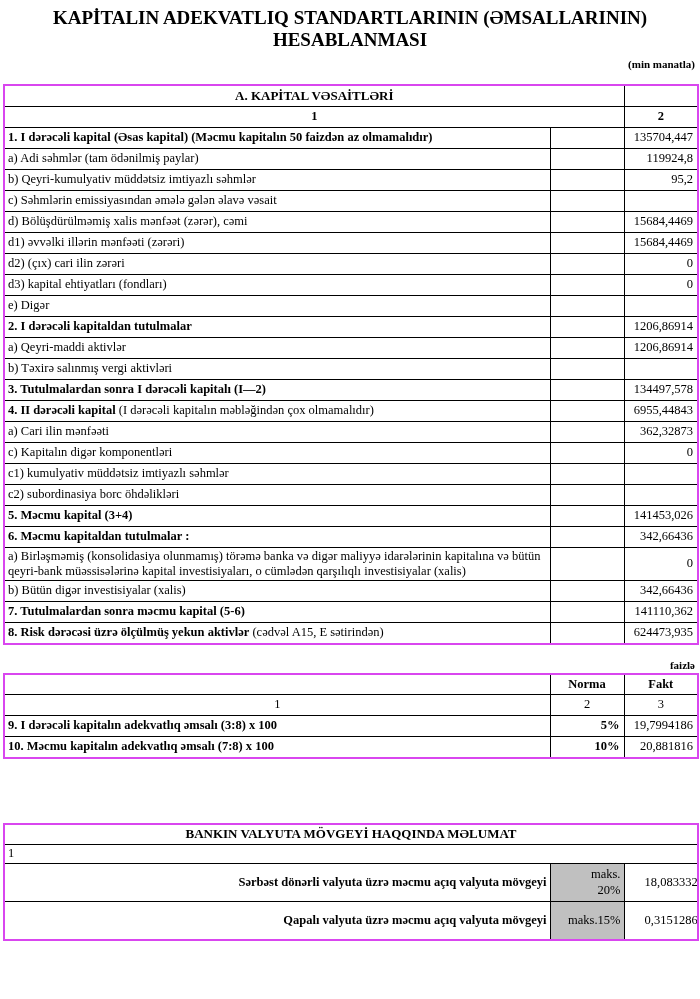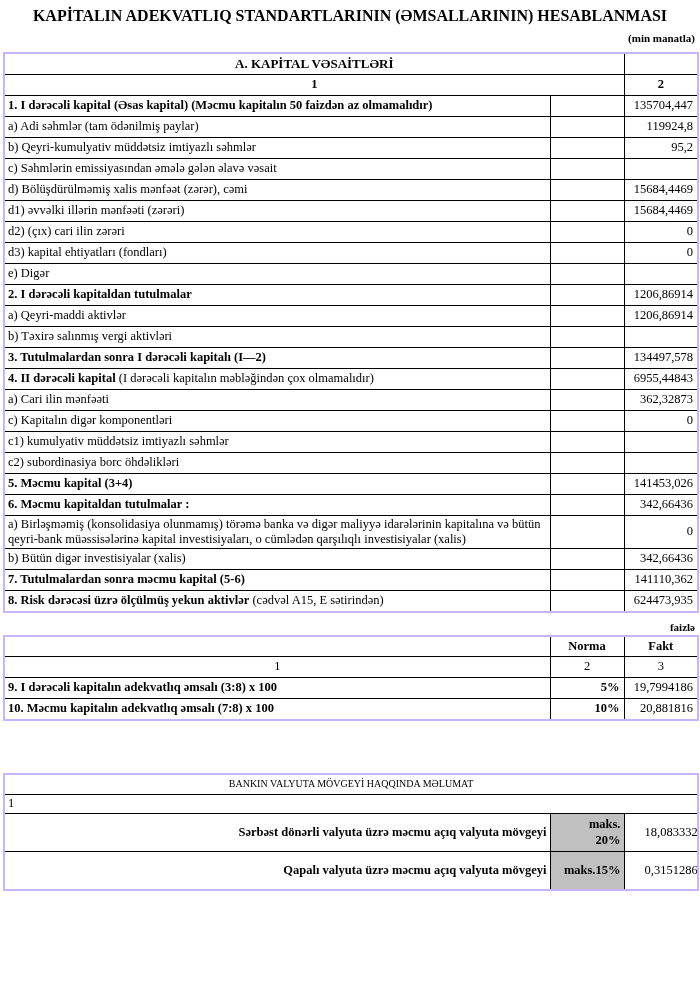--- a/index.html
+++ b/index.html
@@ -5,39 +5,39 @@
   * { box-sizing: border-box; }
   html, body { margin: 0; padding: 0; background: #ffffff; }
   body {
     width: 700px;
     font-family: "Liberation Serif", serif;
     color: #000;
   }
   .page { width: 700px; padding: 5px 3px 2px 3px; }
 
   .doc-title {
-    font-size: 16px;
+    font-size: 19px;
     font-weight: bold;
     text-align: center;
     margin: 2px 0 7px 0;
   }
   .note {
     text-align: right;
     font-size: 11px;
     font-weight: bold;
     padding-right: 2px;
     margin: 1px 0 2px 0;
   }
 
   table {
     width: 694px;
     border-collapse: collapse;
     table-layout: fixed;
-    border: 2px solid #c4b5fd;
-    margin: 8px auto;
+    border: 2px solid #d946ef;
+    margin: 14px auto;
   }
   col.c1 { width: 546px; }
   col.c2 { width: 74px; }
   col.c3 { width: 74px; }
 
   td, th {
     border: 1px solid #000;
     font-size: 12.5px;
     font-weight: normal;
     padding: 1px 3px;
@@ -52,25 +52,25 @@
   .bold { font-weight: bold; }
   .normal { font-weight: normal; }
   .val { text-align: right; padding-right: 4px; }
   .label { text-align: left; }
   .indent span { padding-left: 16px; }
 
   .ratio-table { margin-top: 2px; }
 
   .gap { height: 36px; }
 
-  .currency-table .title-row th { height: 21px; text-align: center; font-weight: normal; font-size: 10px; }
+  .currency-table .title-row th { height: 21px; text-align: center; font-weight: bold; font-size: 13px; }
   .currency-table .idx-row td { height: 19px; text-align: left; font-size: 12.5px; }
   .currency-table .data-row td { height: 38px; }
   .clabel { text-align: right; font-weight: bold; }
-  .limit { text-align: right; font-weight: bold; white-space: pre-line; }
+  .limit { text-align: right; font-weight: normal; white-space: pre-line; }
   .cval { text-align: center; padding-left: 20px; }
 </style>
 </head>
 <body>
 
 <div class="page">
 
   <div class="doc-title">KAPİTALIN ADEKVATLIQ STANDARTLARININ (ƏMSALLARININ) HESABLANMASI</div>
   <div class="note">(min manatla)</div>
 

